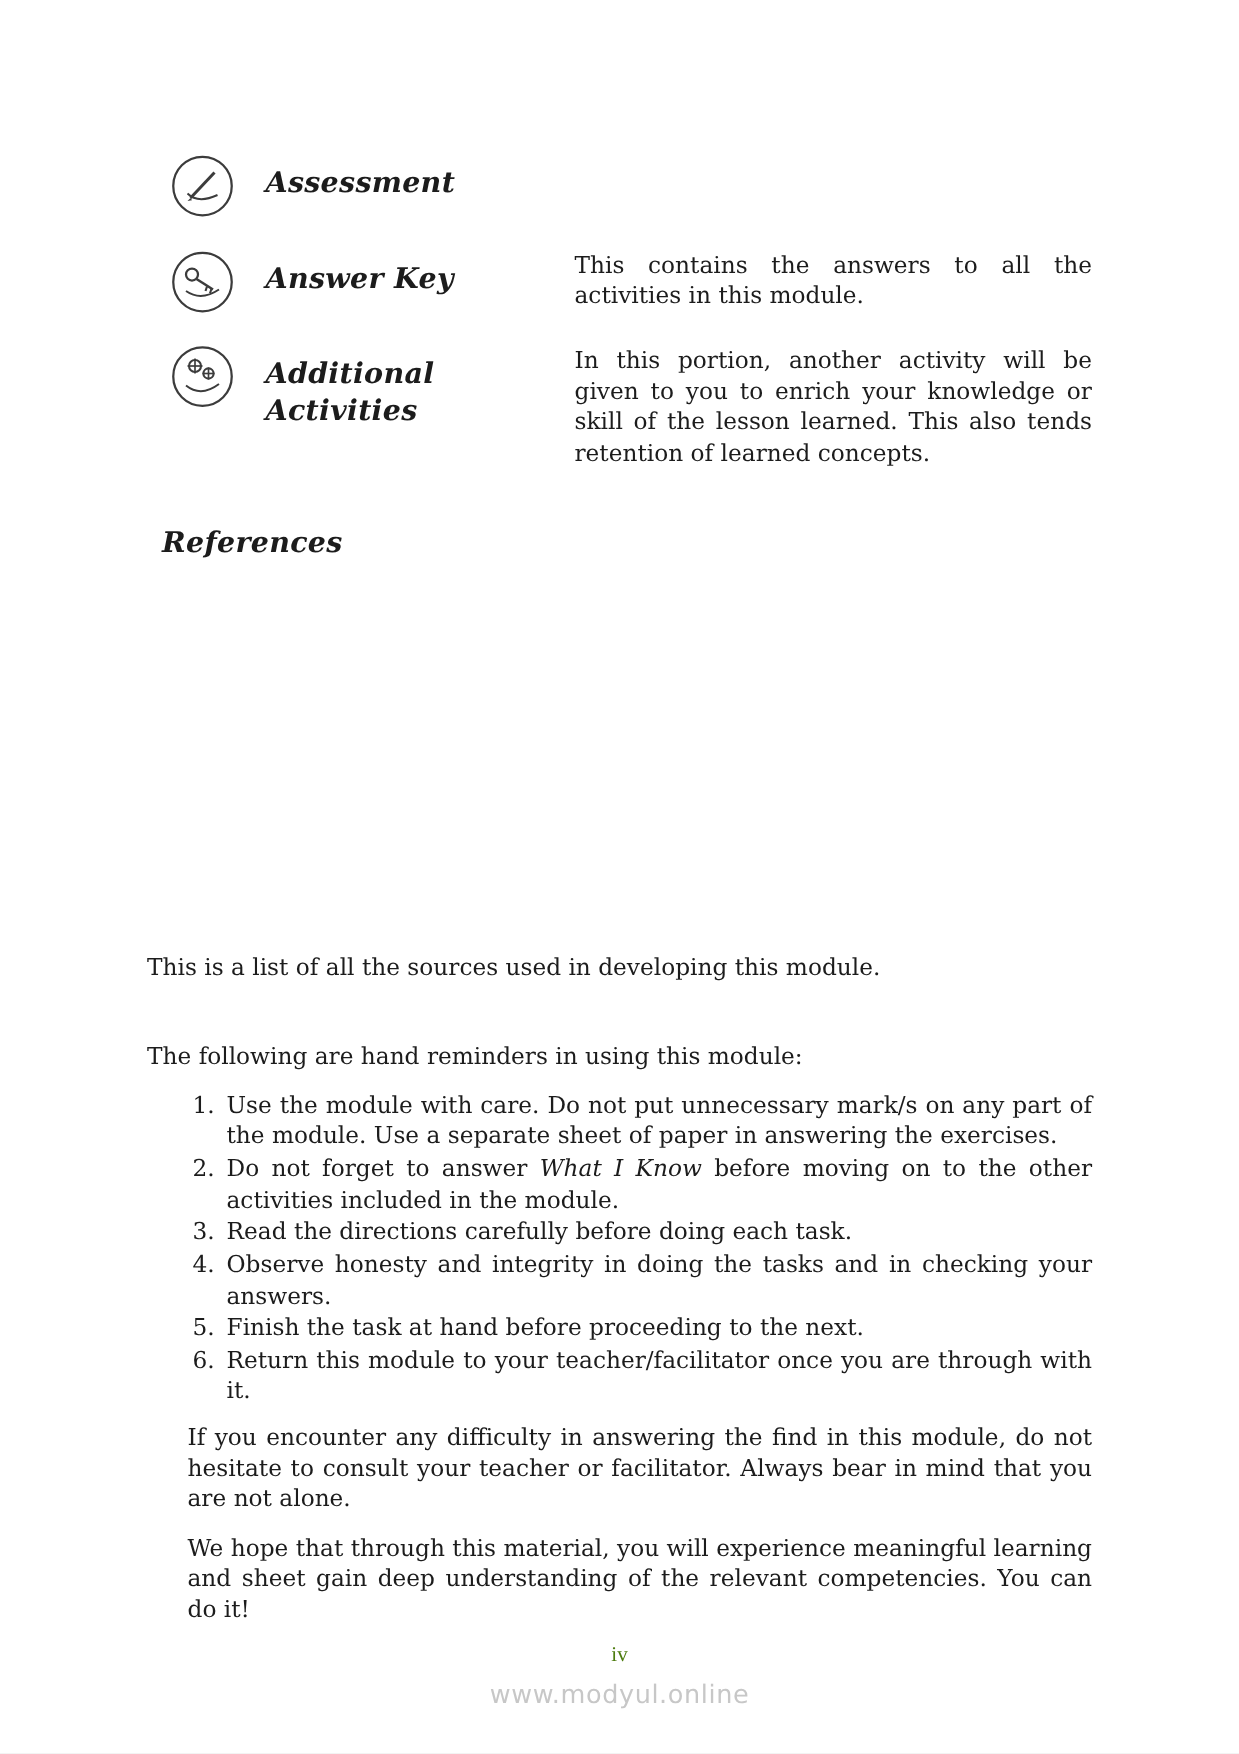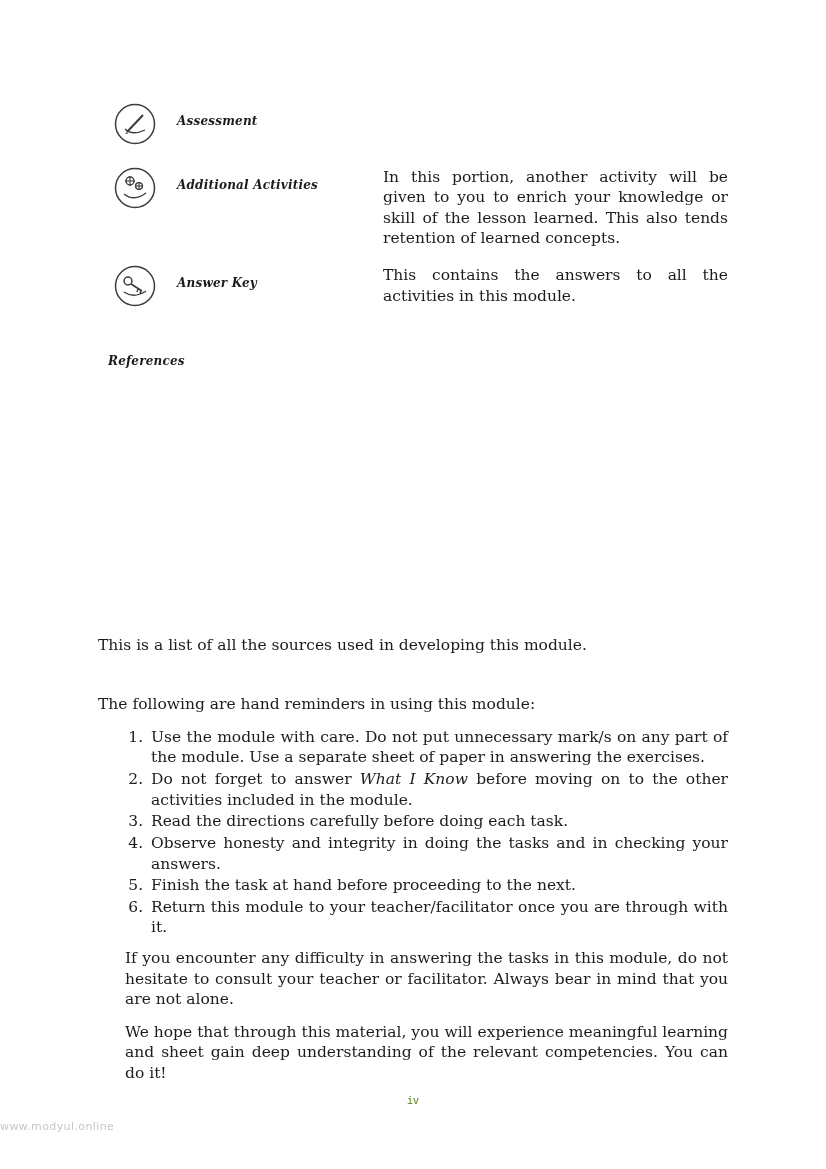--- a/index.html
+++ b/index.html
@@ -26,21 +26,21 @@
   }
 
   
   .part-row { display: flex; align-items: flex-start; margin-bottom: 16px; }
   .icon-cell { width: 60px; flex: 0 0 60px; padding-left: 16px; }
   .label-cell { width: 225px; flex: 0 0 225px; padding-left: 19px; padding-top: 7px; }
   .label-cell .part-label,
   .ref-label {
     font-weight: bold;
     font-style: italic;
-    font-size: 12px;
+    font-size: 19px;
     letter-spacing: 0.2px;
   }
   .desc-cell { flex: 1 1 auto; }
   .desc-cell p { text-align: justify; }
 
   .circle-icon {
     display: inline-block;
     width: 42px;
     height: 42px;
   }
@@ -71,32 +71,32 @@
     text-align: justify;
   }
   .closing-para.second { margin-top: 12px; }
 
   .page-number {
     position: absolute;
     left: 0;
     right: 0;
     top: 1096px;
     text-align: center;
-    font-family: Liberation Mono, monospace;
-    font-size: 10px;
+    font-family: Liberation Serif, serif;
+    font-size: 14px;
     color: #4d7c0f;
   }
   .watermark {
     position: absolute;
     left: 0;
     right: 0;
     top: 1120px;
-    text-align: left;
+    text-align: center;
     font-family: "DejaVu Sans", "Liberation Sans", sans-serif;
-    font-size: 11px;
+    font-size: 17px;
     color: #c7c7c7;
     letter-spacing: 0.4px;
   }
 </style>
 </head>
 <body>
 
 <div class="page">
   <div class="content">
 
@@ -114,56 +114,56 @@
       <div class="label-cell">
         <span class="part-label">Assessment</span>
       </div>
     </div>
 
     <div class="part-row">
       <div class="icon-cell">
         <span class="circle-icon">
           <svg width="42" height="42" viewBox="0 0 42 42">
             <circle cx="21" cy="21" r="19.5" fill="none" stroke="#3c3c3c" stroke-width="1.5"></circle>
+            <circle cx="14" cy="16" r="4" fill="none" stroke="#3c3c3c" stroke-width="1.5"></circle>
+            <line x1="17" y1="19" x2="28" y2="26" stroke="#3c3c3c" stroke-width="1.7"></line>
+            <line x1="24" y1="24" x2="23" y2="27" stroke="#3c3c3c" stroke-width="1.4"></line>
+            <line x1="27" y1="25.5" x2="26" y2="28.5" stroke="#3c3c3c" stroke-width="1.4"></line>
+            <path d="M10 27 Q20 34 32 26" fill="none" stroke="#3c3c3c" stroke-width="1.3"></path>
+          </svg>
+        </span>
+      </div>
+      <div class="label-cell">
+        <span class="part-label">Answer Key</span>
+      </div>
+      <div class="desc-cell">
+        <p>This contains the answers to all the activities in this module.</p>
+      </div>
+    </div>
+
+    <div class="part-row">
+      <div class="icon-cell">
+        <span class="circle-icon">
+          <svg width="42" height="42" viewBox="0 0 42 42">
+            <circle cx="21" cy="21" r="19.5" fill="none" stroke="#3c3c3c" stroke-width="1.5"></circle>
             <circle cx="16" cy="14" r="4" fill="none" stroke="#3c3c3c" stroke-width="1.4"></circle>
             <line x1="16" y1="9" x2="16" y2="19" stroke="#3c3c3c" stroke-width="1.1"></line>
             <line x1="11" y1="14" x2="21" y2="14" stroke="#3c3c3c" stroke-width="1.1"></line>
             <circle cx="25" cy="19" r="3.4" fill="none" stroke="#3c3c3c" stroke-width="1.4"></circle>
             <line x1="25" y1="15" x2="25" y2="23" stroke="#3c3c3c" stroke-width="1.1"></line>
             <line x1="21" y1="19" x2="29" y2="19" stroke="#3c3c3c" stroke-width="1.1"></line>
             <path d="M10 27 Q20 35 32 26" fill="none" stroke="#3c3c3c" stroke-width="1.3"></path>
           </svg>
         </span>
       </div>
       <div class="label-cell">
         <span class="part-label">Additional Activities</span>
       </div>
       <div class="desc-cell">
         <p>In this portion, another activity will be given to you to enrich your knowledge or skill of the lesson learned. This also tends retention of learned concepts.</p>
-      </div>
-    </div>
-
-    <div class="part-row">
-      <div class="icon-cell">
-        <span class="circle-icon">
-          <svg width="42" height="42" viewBox="0 0 42 42">
-            <circle cx="21" cy="21" r="19.5" fill="none" stroke="#3c3c3c" stroke-width="1.5"></circle>
-            <circle cx="14" cy="16" r="4" fill="none" stroke="#3c3c3c" stroke-width="1.5"></circle>
-            <line x1="17" y1="19" x2="28" y2="26" stroke="#3c3c3c" stroke-width="1.7"></line>
-            <line x1="24" y1="24" x2="23" y2="27" stroke="#3c3c3c" stroke-width="1.4"></line>
-            <line x1="27" y1="25.5" x2="26" y2="28.5" stroke="#3c3c3c" stroke-width="1.4"></line>
-            <path d="M10 27 Q20 34 32 26" fill="none" stroke="#3c3c3c" stroke-width="1.3"></path>
-          </svg>
-        </span>
-      </div>
-      <div class="label-cell">
-        <span class="part-label">Answer Key</span>
-      </div>
-      <div class="desc-cell">
-        <p>This contains the answers to all the activities in this module.</p>
       </div>
     </div>
 
 
     <div class="references-row">
       <div class="ref-label-cell">
         <span class="ref-label">References</span>
       </div>
       <div class="desc-cell">
         <p>This is a list of all the sources used in developing this module.</p>
@@ -174,20 +174,20 @@
 
     <ol class="reminders">
       <li><span>Use the module with care. Do not put unnecessary mark/s on any part of the module. Use a separate sheet of paper in answering the exercises.</span></li>
       <li><span>Do not forget to answer </span><em>What I Know</em><span> before moving on to the other activities included in the module.</span></li>
       <li><span>Read the directions carefully before doing each task.</span></li>
       <li><span>Observe honesty and integrity in doing the tasks and in checking your answers.</span></li>
       <li><span>Finish the task at hand before proceeding to the next.</span></li>
       <li><span>Return this module to your teacher/facilitator once you are through with it.</span></li>
     </ol>
 
-    <p class="closing-para">If you encounter any difficulty in answering the tasks in this module, do not hesitate to consult your teacher or facilitator. Always bear in mind that you are not alone.</p>
+    <p class="closing-para">If you encounter any difficulty in answering the find in this module, do not hesitate to consult your teacher or facilitator. Always bear in mind that you are not alone.</p>
     <p class="closing-para second">We hope that through this material, you will experience meaningful learning and sheet gain deep understanding of the relevant competencies. You can do it!</p>
 
   </div>
 
   <div class="page-number">iv</div>
   <div class="watermark">www.modyul.online</div>
 </div>
 
 </body></html>

